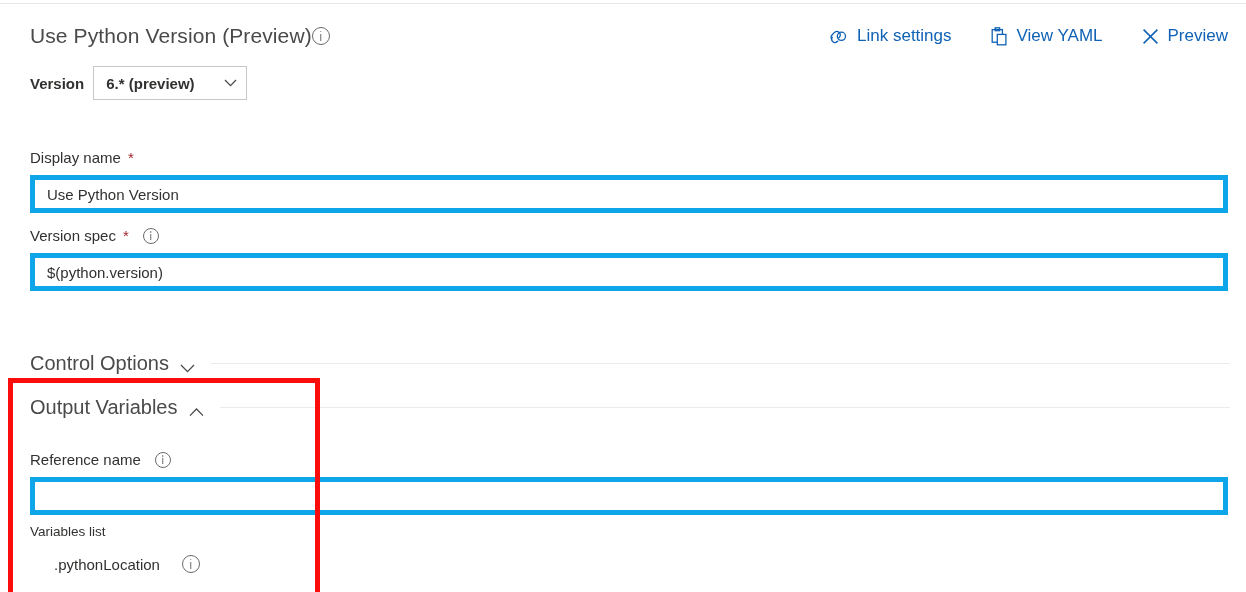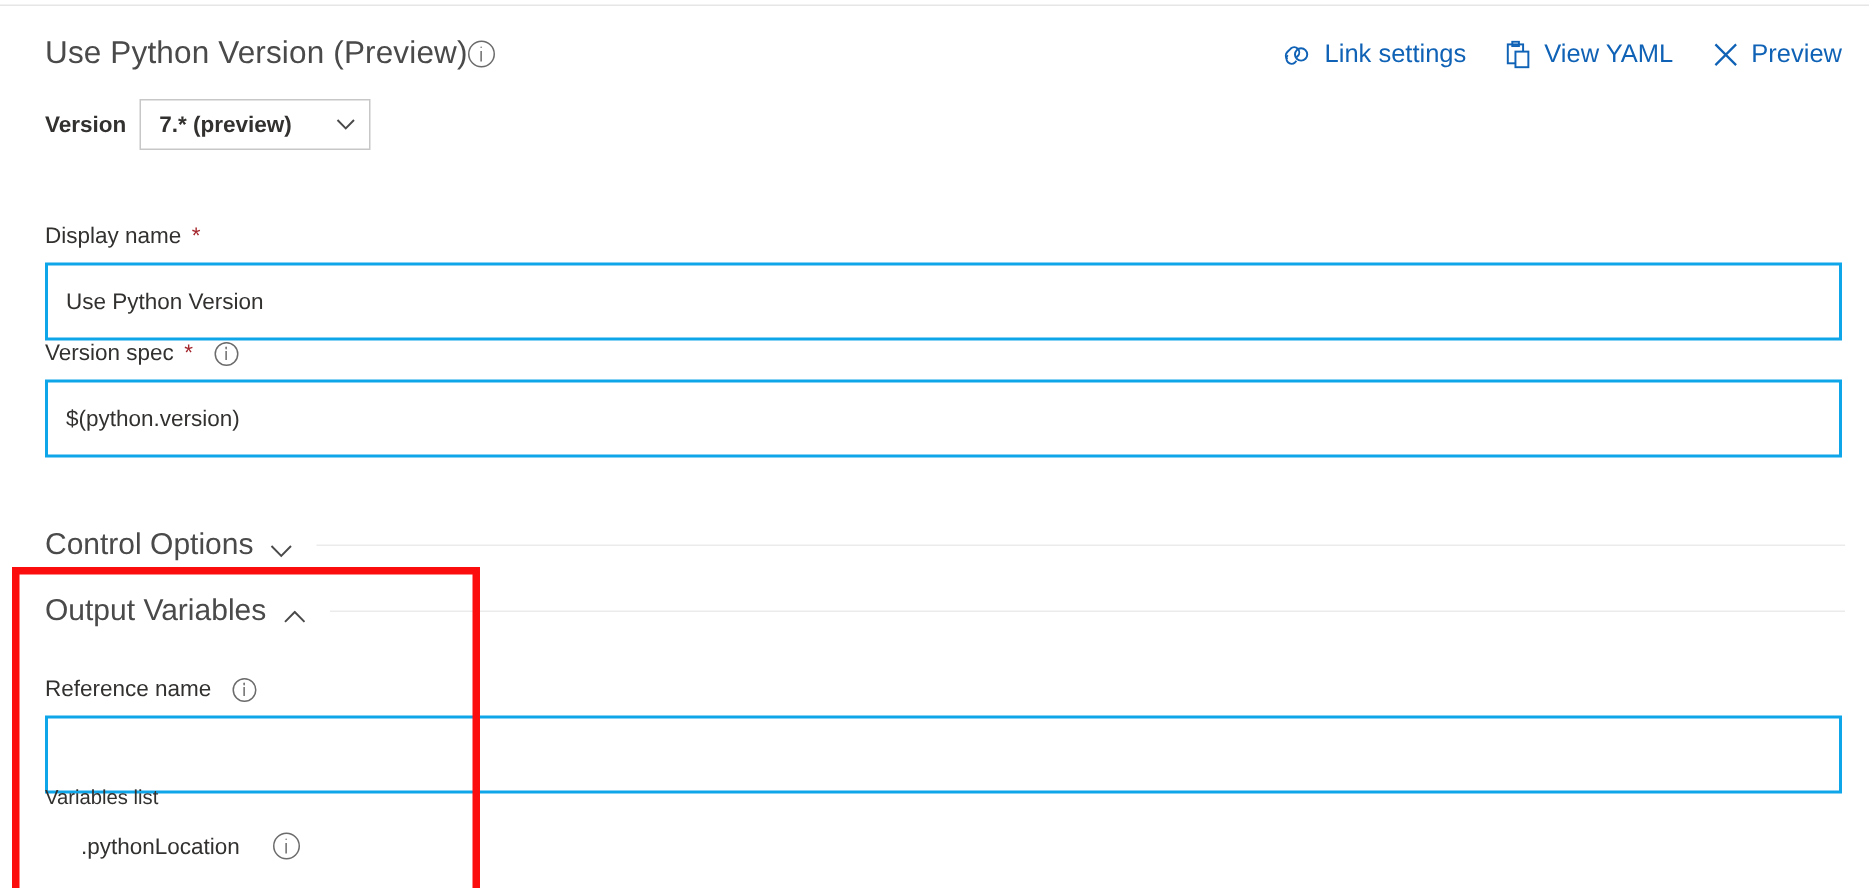--- a/index.html
+++ b/index.html
@@ -82,21 +82,21 @@
   }
   .info.lg { width: 18px; height: 18px; }
   .info.lg::after { height: 7px; }
 
   
   .actions {
     position: absolute;
     right: 0; top: 2px;
     display: flex;
     align-items: center;
-    gap: 26px;
+    gap: 39px;
   }
   .action {
     display: flex;
     align-items: center;
     gap: 9px;
     color: #0f62b5;
     font-size: 17px;
     cursor: pointer;
     white-space: nowrap;
   }
@@ -141,23 +141,23 @@
   .field-label {
     font-size: 15px;
     color: #323130;
     display: flex;
     align-items: center;
     gap: 7px;
   }
   .req { color: #a4262c; }
 
   .textbox {
-    border: 2px solid #0ea5e9;
+    border: 5px solid #0ea5e9;
     background: #fff;
-    height: 52px;
+    height: 38px;
     display: flex;
     align-items: center;
     padding-left: 12px;
     font-size: 15px;
     color: #323130;
     cursor: text;
   }
 
   #display-name-label { position: absolute; left: 30px; top: 149px; }
   #display-name-input { position: absolute; left: 30px; top: 175px; width: 1198px; }
@@ -299,21 +299,21 @@
         </span>
         <span>Preview</span>
       </div>
 
     </div>
   </div>
 
   <div class="version-row">
     <span class="version-label">Version</span>
     <div class="combo">
-      <span class="combo-val">7.* (preview)</span>
+      <span class="combo-val">6.* (preview)</span>
       <span class="chev">
         <svg width="13" height="8" viewBox="0 0 13 8">
           <path d="M1,1 L6.5,6.6 L12,1" fill="none" stroke="#4a4a4a" stroke-width="1.3"></path>
         </svg>
       </span>
     </div>
   </div>
 
   <div class="field-label" id="display-name-label">
     <span>Display name</span>

